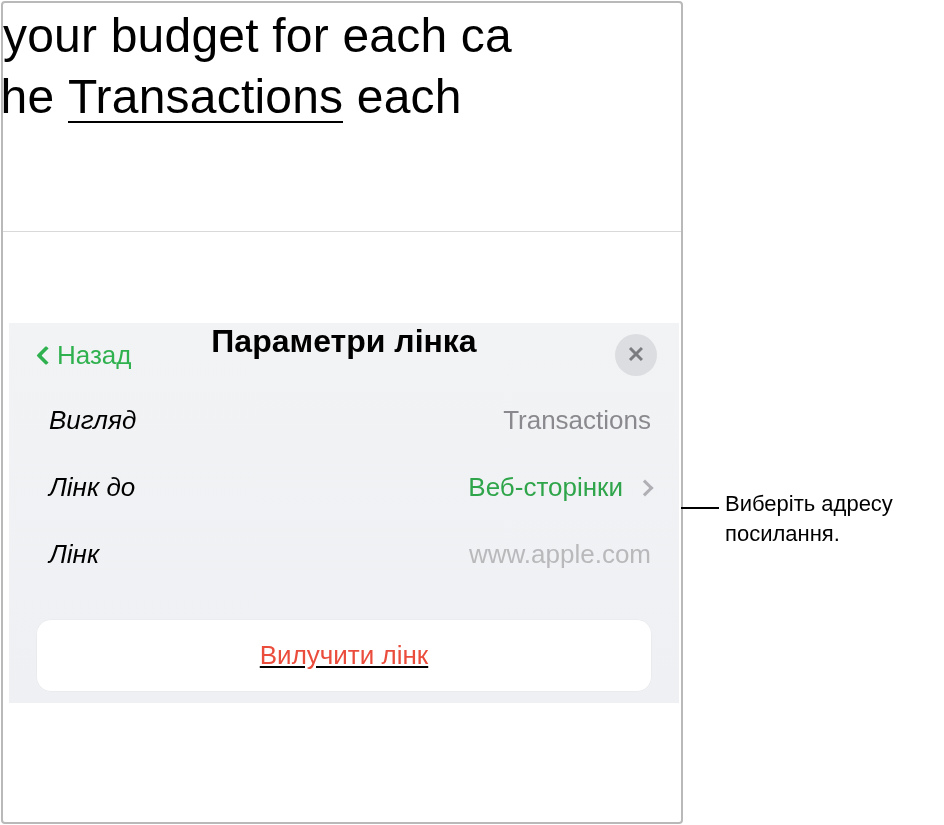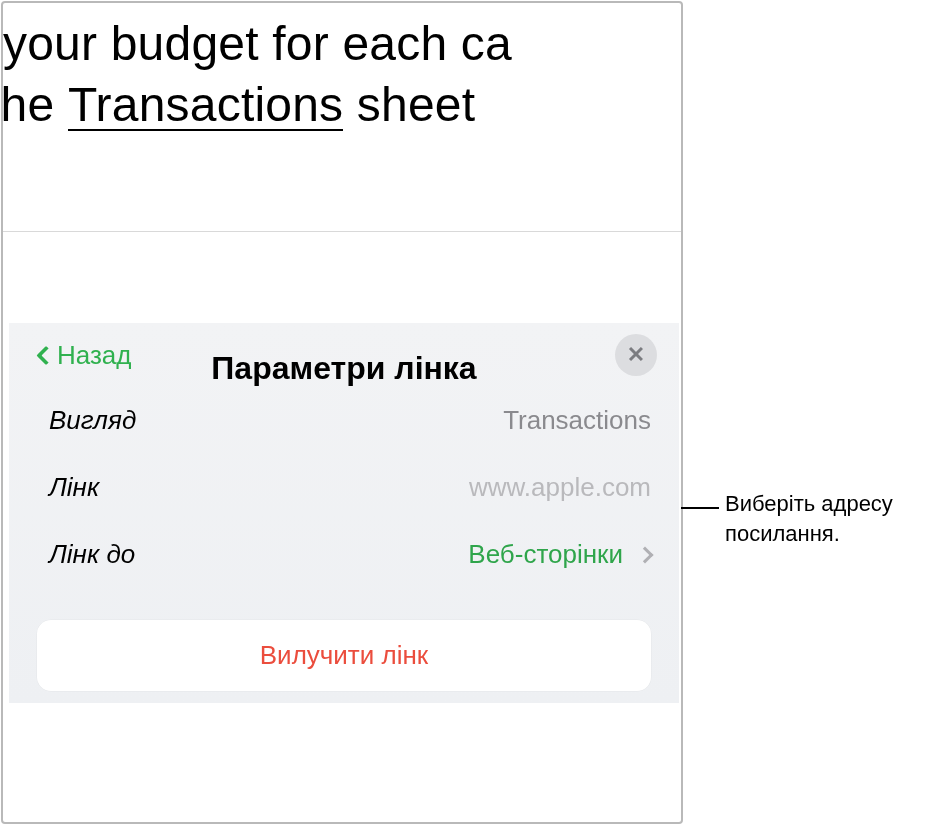--- a/index.html
+++ b/index.html
@@ -19,21 +19,21 @@
       position: absolute;
       left: 1px;
       top: 1px;
       background: #fff;
       overflow: hidden;
     }
     .doc-text {
       font-size: 48px;
       line-height: 1.28;
       color: #000;
-      padding-top: 10px;
+      padding-top: 2px;
       padding-left: 0;
       letter-spacing: 0.2px;
       white-space: nowrap;
     }
     .doc-line1 { margin-left: 0; }
     .doc-line2 { margin-left: -16px; }
     .highlight {
       position: relative;
       display: inline-block;
       border-bottom: 2px solid #000;
@@ -62,21 +62,21 @@
       left: 6px;
       top: 320px;
       width: 670px;
       background: linear-gradient(#F2F3F5, #EEF0F3);
       border-radius: 0;
     }
     .pop-header {
       position: relative;
       height: 64px;
       display: flex;
-      align-items: flex-end;
+      align-items: flex-start;
       justify-content: center;
     }
     .back-btn {
       position: absolute;
       left: 30px;
       top: 50%;
       transform: translateY(-50%);
       display: flex;
       align-items: center;
       gap: 4px;
@@ -138,20 +138,21 @@
     }
     .chevron-right {
       width: 12px;
       height: 12px;
       border-top: 3px solid #B0B0B4;
       border-right: 3px solid #B0B0B4;
       transform: rotate(45deg);
     }
     .remove-container {
       padding: 32px 28px 12px 28px;
+      text-decoration: underline;
     }
     .remove-btn {
       background: #fff;
       border-radius: 14px;
       text-align: center;
       padding: 20px 0;
       font-size: 26px;
       color: #EB4D3D;
       cursor: pointer;
       box-shadow: 0 0 0 0.5px rgba(0,0,0,0.04);
@@ -175,21 +176,21 @@
   </style>
 </head>
 <body>
 
 <div class="doc-area">
   <div class="doc-text">
     <div class="doc-line1">
       <span>your budget for each ca</span>
     </div>
     <div class="doc-line2">
-      <span> the </span><span class="highlight">Transactions</span><span> sheet</span>
+      <span> the </span><span class="highlight">Transactions</span><span> each</span>
     </div>
   </div>
 
   <div class="divider"></div>
 
   <div class="popover">
     <div class="pop-header">
       <div class="back-btn">
         <span class="back-chevron"></span>
         <span>Назад</span>
@@ -197,34 +198,34 @@
       <div class="pop-title">Параметри лінка</div>
       <div class="close-btn">
         <span class="close-x">✕</span>
       </div>
     </div>
 
     <div class="rows">
       <div class="row">
         <span class="row-label">Вигляд</span>
         <span class="row-value">Transactions</span>
-      </div>
-
-      <div class="row">
-        <span class="row-label">Лінк</span>
-        <span class="row-value placeholder">www.apple.com</span>
       </div>
 
       <div class="row linkto">
         <span class="row-label">Лінк до</span>
         <span class="row-right">
           <span class="row-value green">Веб-сторінки</span>
           <span class="chevron-right"></span>
         </span>
       </div>
+
+      <div class="row">
+        <span class="row-label">Лінк</span>
+        <span class="row-value placeholder">www.apple.com</span>
+      </div>
     </div>
 
     <div class="remove-container">
       <div class="remove-btn">
         <span>Вилучити лінк</span>
       </div>
     </div>
   </div>
 </div>
 

